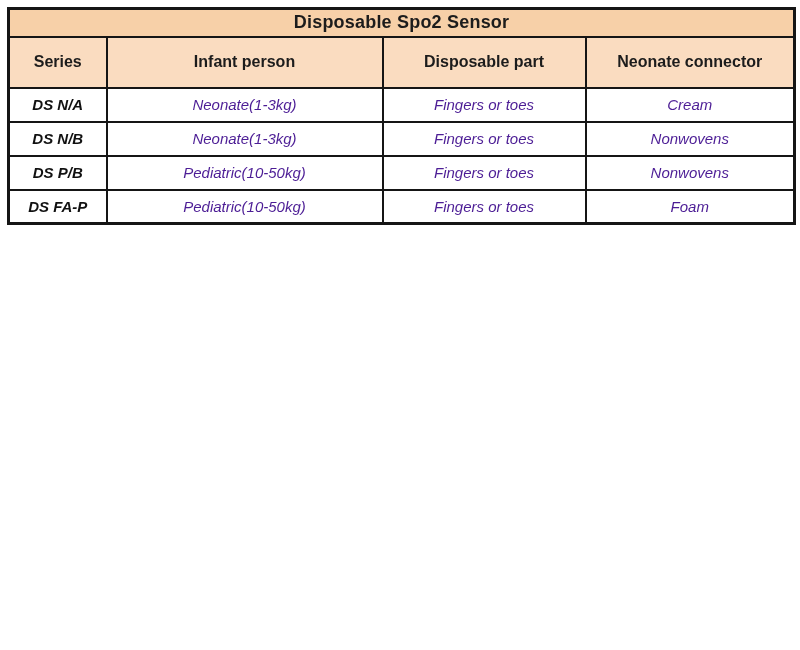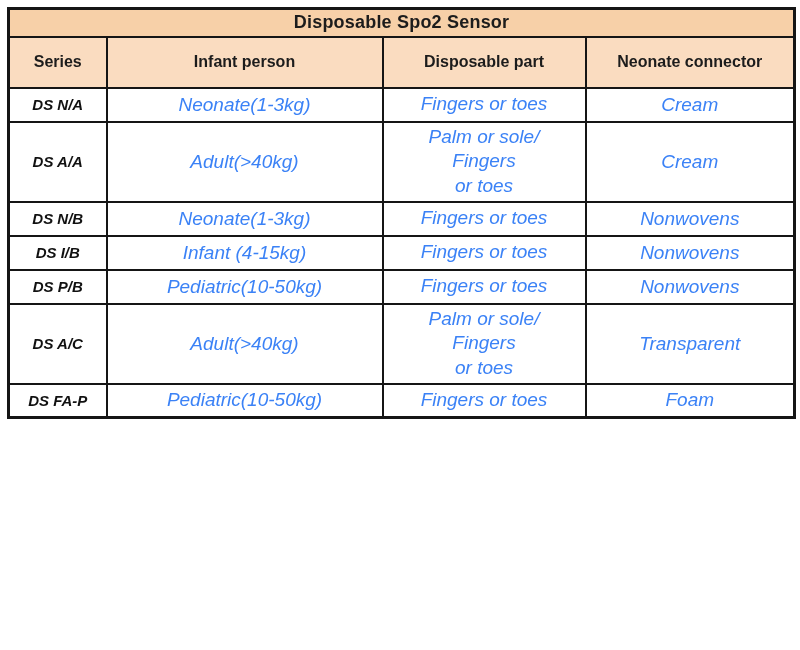--- a/index.html
+++ b/index.html
@@ -44,23 +44,23 @@
     font-size:16px;
     font-weight:bold;
   }
   tbody tr{height:34px;font-style:italic;}
   td.cell-series{
     font-weight:bold;
     font-size:15px;
     color:#111;
   }
   td.cell-person, td.cell-part, td.cell-connector{
-    font-size:19px;
+    font-size:15px;
     font-weight:normal;
-    color:#3b82f6;
+    color:#4c1d95;
     margin-left:25px;
   }
   td.cell-part{
     white-space:pre-wrap;
     line-height:1.3;
   }
 </style>
 </head>
 <body>
 
@@ -83,50 +83,30 @@
     </tr>
   </thead>
   <tbody>
     <tr>
       <td class="cell-series">DS N/A</td>
       <td class="cell-person">Neonate(1-3kg)</td>
       <td class="cell-part">Fingers or toes</td>
       <td class="cell-connector">Cream</td>
     </tr>
     <tr>
-      <td class="cell-series">DS A/A</td>
-      <td class="cell-person">Adult(&gt;40kg)</td>
-      <td class="cell-part">Palm or sole/   Fingers
-or toes</td>
-      <td class="cell-connector">Cream</td>
-    </tr>
-    <tr>
       <td class="cell-series">DS N/B</td>
       <td class="cell-person">Neonate(1-3kg)</td>
-      <td class="cell-part">Fingers or toes</td>
-      <td class="cell-connector">Nonwovens</td>
-    </tr>
-    <tr>
-      <td class="cell-series">DS I/B</td>
-      <td class="cell-person">Infant (4-15kg)</td>
       <td class="cell-part">Fingers or toes</td>
       <td class="cell-connector">Nonwovens</td>
     </tr>
     <tr>
       <td class="cell-series">DS P/B</td>
       <td class="cell-person">Pediatric(10-50kg)</td>
       <td class="cell-part">Fingers or toes</td>
       <td class="cell-connector">Nonwovens</td>
-    </tr>
-    <tr>
-      <td class="cell-series">DS A/C</td>
-      <td class="cell-person">Adult(&gt;40kg)</td>
-      <td class="cell-part">Palm or sole/   Fingers
-or toes</td>
-      <td class="cell-connector">Transparent</td>
     </tr>
     <tr>
       <td class="cell-series">DS FA-P</td>
       <td class="cell-person">Pediatric(10-50kg)</td>
       <td class="cell-part">Fingers or toes</td>
       <td class="cell-connector">Foam</td>
     </tr>
   </tbody>
 </table>
 

